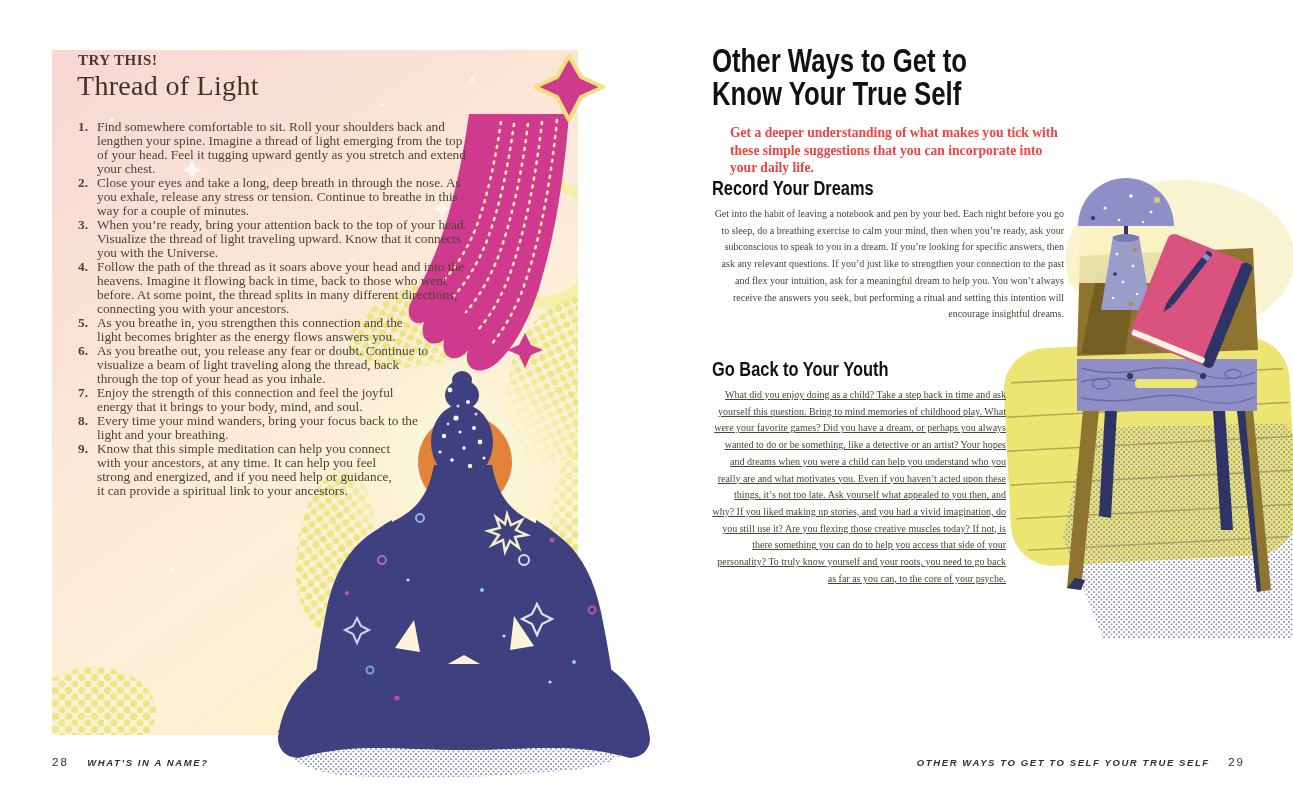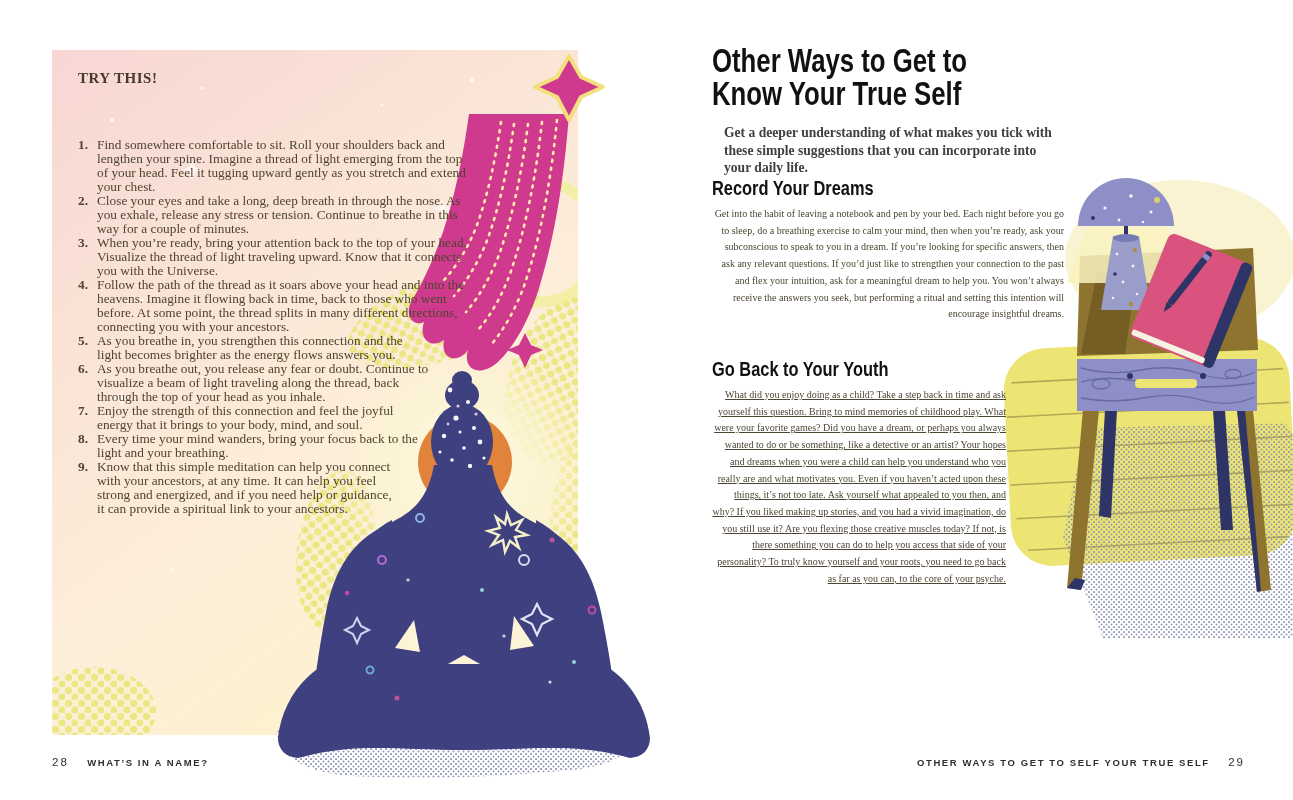--- a/index.html
+++ b/index.html
@@ -1,53 +1,53 @@
 <!DOCTYPE html>
 <html><head>
 <meta charset="utf-8">
 <style>
   html,body{margin:0;padding:0;}
   body{background:#e8e8e8;font-family:"Liberation Serif",serif;}
   .spread{position:relative;width:1293px;height:800px;background:#ffffff;overflow:hidden;margin:0 auto;}
 
   
   .left-svg{position:absolute;left:52px;top:50px;width:608px;height:740px;}
-  .left-text{position:absolute;left:52px;top:50px;width:616px;height:685px;z-index:3;}
+  .left-text{position:absolute;left:52px;top:32px;width:616px;height:685px;z-index:3;}
   .kicker{position:absolute;left:26px;top:20px;font-size:15px;font-weight:bold;letter-spacing:.5px;color:#473a26;}
   .trythis-title{position:absolute;left:25px;top:38px;font-size:28px;color:#43331f;letter-spacing:.3px;}
   ol.steps{position:absolute;left:26px;top:88px;margin:0;padding:0;list-style:none;counter-reset:stp;
            font-size:13.3px;line-height:14px;color:#4e4430;}
   ol.steps li{counter-increment:stp;position:relative;padding-left:19px;max-width:374px;}
   ol.steps li::before{content:counter(stp) ".";position:absolute;left:0;font-weight:bold;}
   ol.steps li:nth-child(5){max-width:312px;}
   ol.steps li:nth-child(6){max-width:340px;}
   ol.steps li:nth-child(7){max-width:316px;}
   ol.steps li:nth-child(8){max-width:332px;}
   ol.steps li:nth-child(9){max-width:300px;}
 
   
   .right-text{position:absolute;left:712px;top:0;width:360px;z-index:3;}
   .main-title{position:absolute;left:0;top:44px;font-family:"Liberation Sans",sans-serif;font-weight:bold;
               font-size:33px;line-height:33px;color:#111;transform:scaleX(.78);transform-origin:left top;white-space:nowrap;}
-  .intro{position:absolute;left:12px;top:124px;width:342px;font-weight:bold;font-size:13.6px;line-height:17.6px;color:#404040;}
+  .intro{position:absolute;left:18px;top:124px;width:342px;font-weight:bold;font-size:13.6px;line-height:17.6px;color:#ef4444;}
   .sec-head{font-family:"Liberation Sans",sans-serif;font-weight:bold;font-size:20px;color:#111;
             transform:scaleX(.82);transform-origin:left top;white-space:nowrap;}
   .sec1-head{position:absolute;left:0;top:177px;}
   .sec1-body{position:absolute;left:0;top:206px;width:352px;}
   .sec2-head{position:absolute;left:0;top:358px;}
   .sec2-body{position:absolute;left:0;top:387px;width:354px;text-decoration:underline;}
   .bodytxt{font-size:10px;line-height:16.7px;color:#4c4533;text-align:right;}
   .ill-spacer{float:right;width:60px;height:188px;}
 
   .right-svg{position:absolute;left:985px;top:178px;width:308px;height:465px;z-index:1;}
 
   
   .footer{position:absolute;top:752px;font-family:"Liberation Sans",sans-serif;color:#2f2f2f;z-index:4;}
   .footer .pg{font-size:11.5px;font-weight:normal;letter-spacing:2px;}
-  .footer .ch{font-size:9.5px;font-weight:bold;letter-spacing:1.6px;}
+  .footer .ch{font-size:9.5px;font-weight:bold;letter-spacing:1.6px;font-style:italic;}
   .footer-left{left:52px;}
   .footer-right{right:48px;text-align:right;}
   .footer span{vertical-align:baseline;}
   .footer-left .ch{margin-left:14px;}
   .footer-right .pg{margin-left:14px;}
 </style>
 </head>
 <body>
 
 <div class="spread">
@@ -202,20 +202,21 @@
             <circle cx="356" cy="530" r="1.6"></circle>
             <circle cx="452" cy="586" r="1.6"></circle>
             <circle cx="498" cy="632" r="1.6"></circle>
           </g>
       </g>
     </g>
   </svg>
 
   <div class="left-text">
     <div class="kicker">TRY THIS!</div>
+    <div class="trythis-title">Thread of Light</div>
     <ol class="steps">
       <li>Find somewhere comfortable to sit. Roll your shoulders back and lengthen your spine. Imagine a thread of light emerging from the top of your head. Feel it tugging upward gently as you stretch and extend your chest.</li>
       <li>Close your eyes and take a long, deep breath in through the nose. As you exhale, release any stress or tension. Continue to breathe in this way for a couple of minutes.</li>
       <li>When you’re ready, bring your attention back to the top of your head. Visualize the thread of light traveling upward. Know that it connects you with the Universe.</li>
       <li>Follow the path of the thread as it soars above your head and into the heavens. Imagine it flowing back in time, back to those who went before. At some point, the thread splits in many different directions, connecting you with your ancestors.</li>
       <li>As you breathe in, you strengthen this connection and the light becomes brighter as the energy flows answers you.</li>
       <li>As you breathe out, you release any fear or doubt. Continue to visualize a beam of light traveling along the thread, back through the top of your head as you inhale.</li>
       <li>Enjoy the strength of this connection and feel the joyful energy that it brings to your body, mind, and soul.</li>
       <li>Every time your mind wanders, bring your focus back to the light and your breathing.</li>
       <li>Know that this simple meditation can help you connect with your ancestors, at any time. It can help you feel strong and energized, and if you need help or guidance, it can provide a spiritual link to your ancestors.</li>

